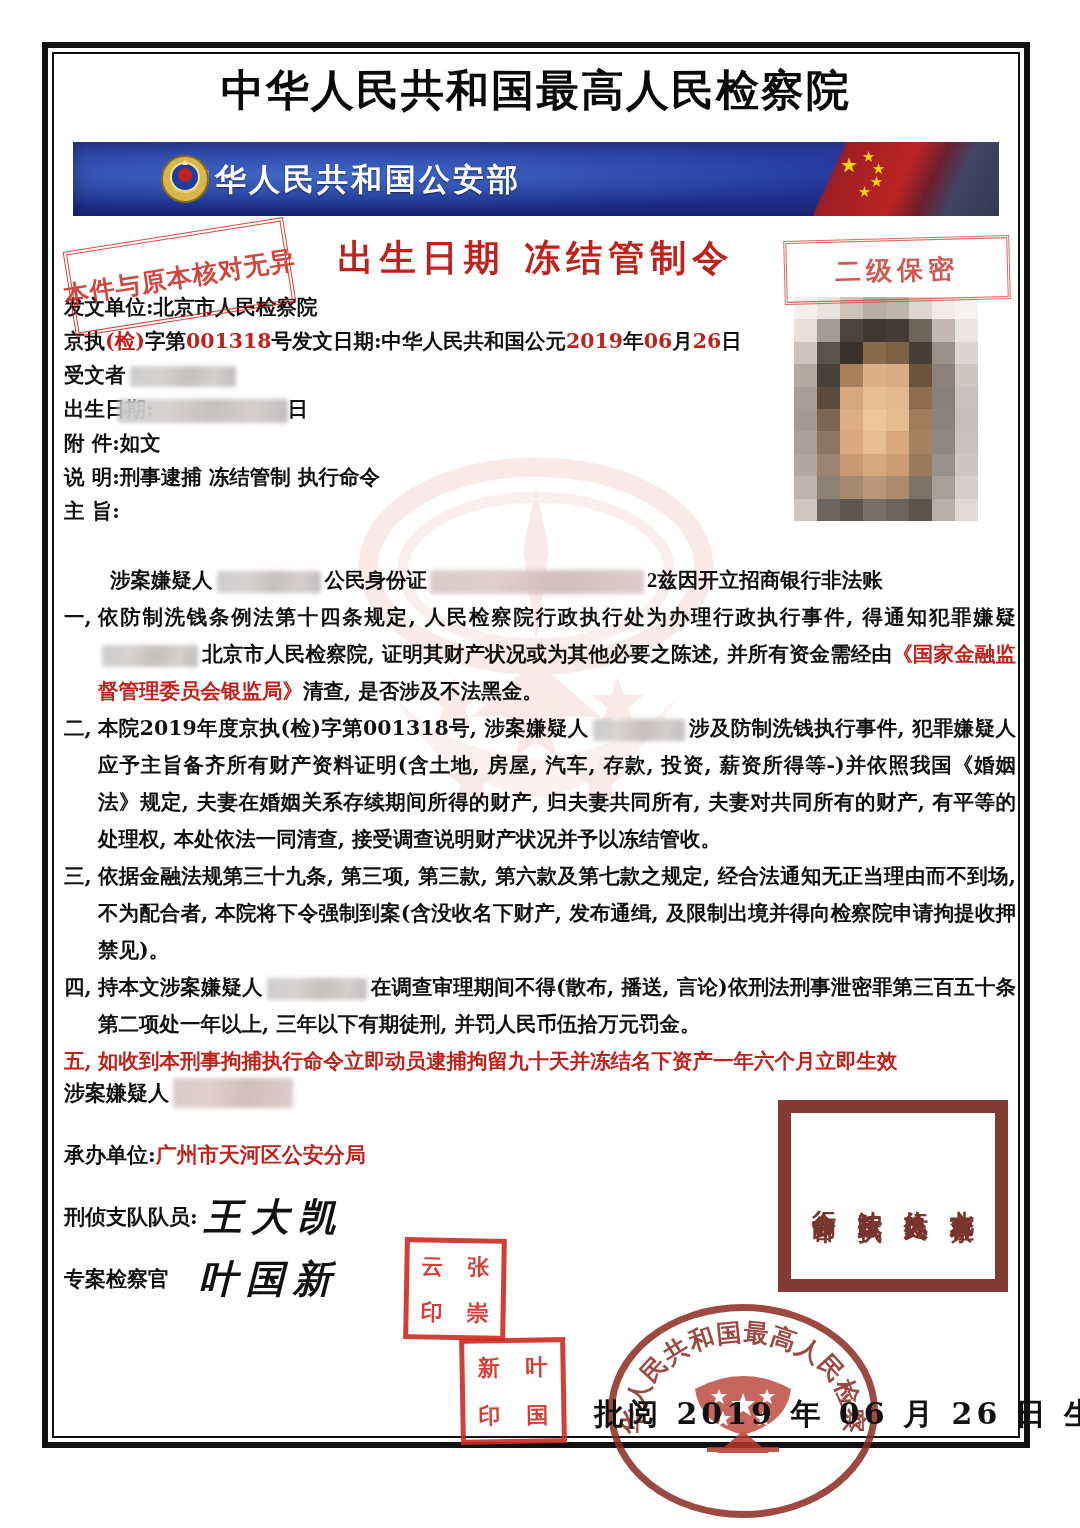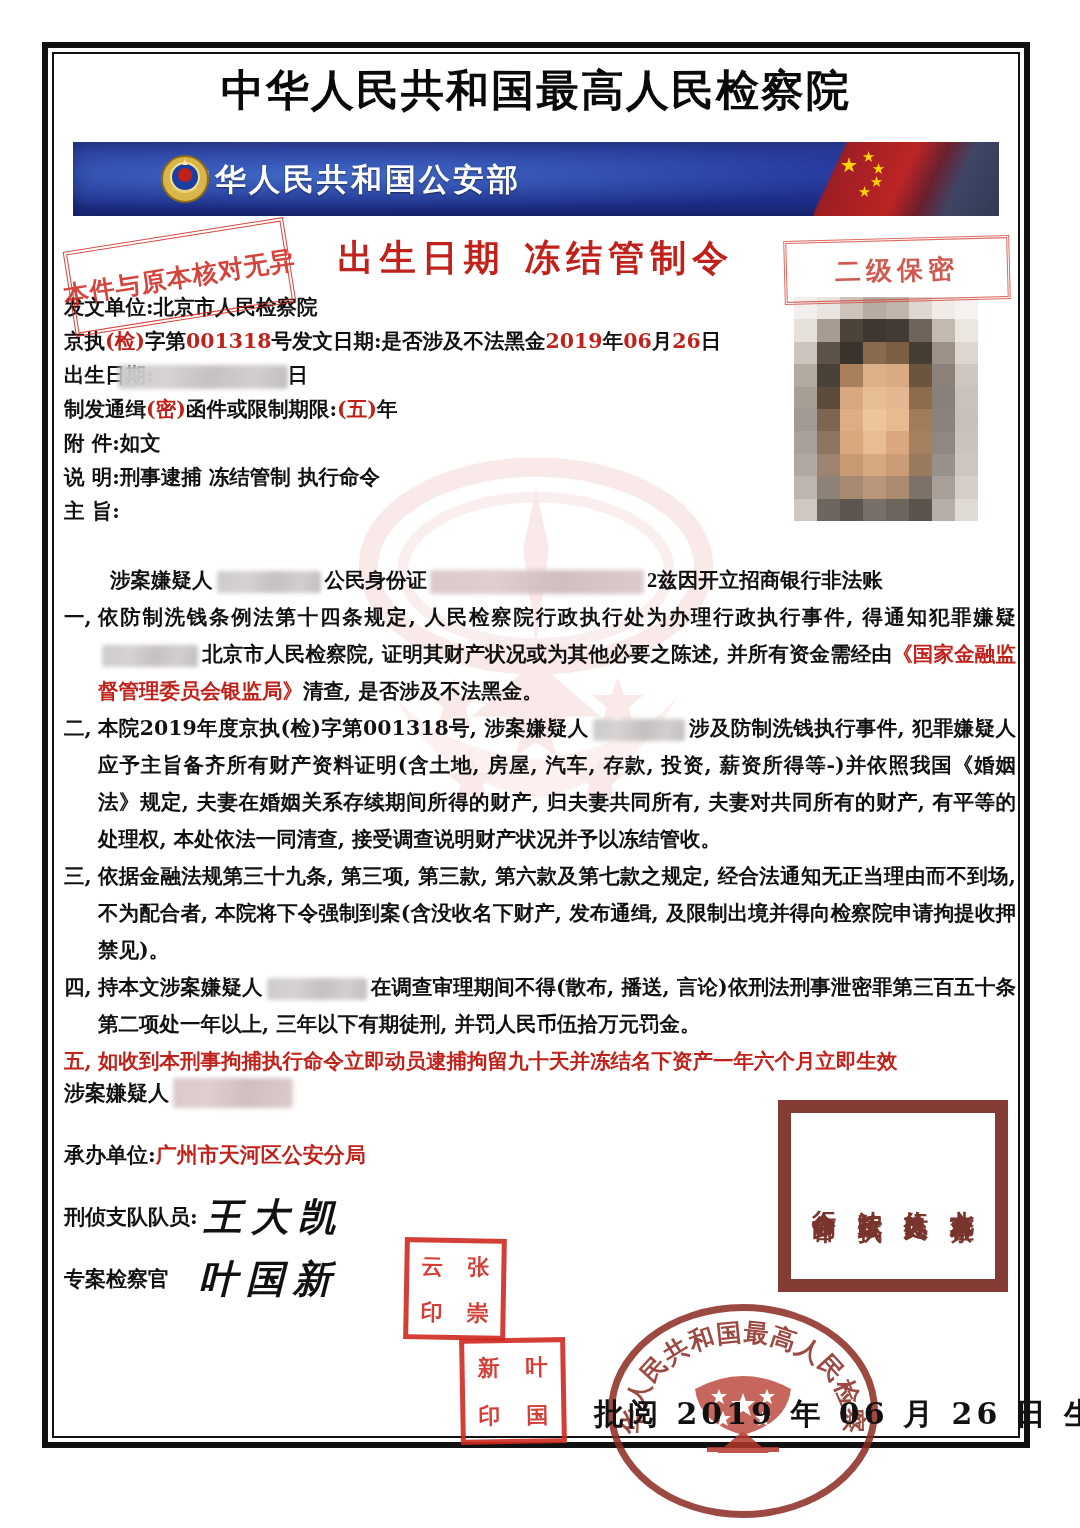--- a/index.html
+++ b/index.html
@@ -410,27 +410,27 @@
         <i style="background:#b6aea7"></i>
         <i style="background:#e0dad4"></i>
     </div>
   </div>
 
   <div class="meta">
     <div class="line">
       <span>发文单位:</span><span>北京市人民检察院</span>
     </div>
     <div class="line">
-      <span>京执</span><span class="red">(检)</span><span>字第</span><span class="red">001318</span><span>号发文日期:是否涉及不法黑金</span><span class="red">2019</span><span>年</span><span class="red">06</span><span>月</span><span class="red">26</span><span>日</span>
+      <span>京执</span><span class="red">(检)</span><span>字第</span><span class="red">001318</span><span>号发文日期:中华人民共和国公元</span><span class="red">2019</span><span>年</span><span class="red">06</span><span>月</span><span class="red">26</span><span>日</span>
+    </div>
+    <div class="line">
+      <span>受文者</span><span class="redact" style="width:106px;height:21px;margin-left:4px;"></span>
     </div>
     <div class="line">
       <span>出生日期:</span><span class="redact" style="width:170px;height:24px;margin-left:-36px;"></span><span>日</span>
-    </div>
-    <div class="line">
-      <span>制发通缉</span><span class="red">(密)</span><span>函件或限制期限:</span><span class="red">(五)</span><span>年</span>
     </div>
     <div class="line">
       <span>附 件:</span><span>如文</span>
     </div>
     <div class="line">
       <span>说 明:</span><span>刑事逮捕 冻结管制  执行命令</span>
     </div>
     <div class="line">
       <span>主 旨:</span>
     </div>

